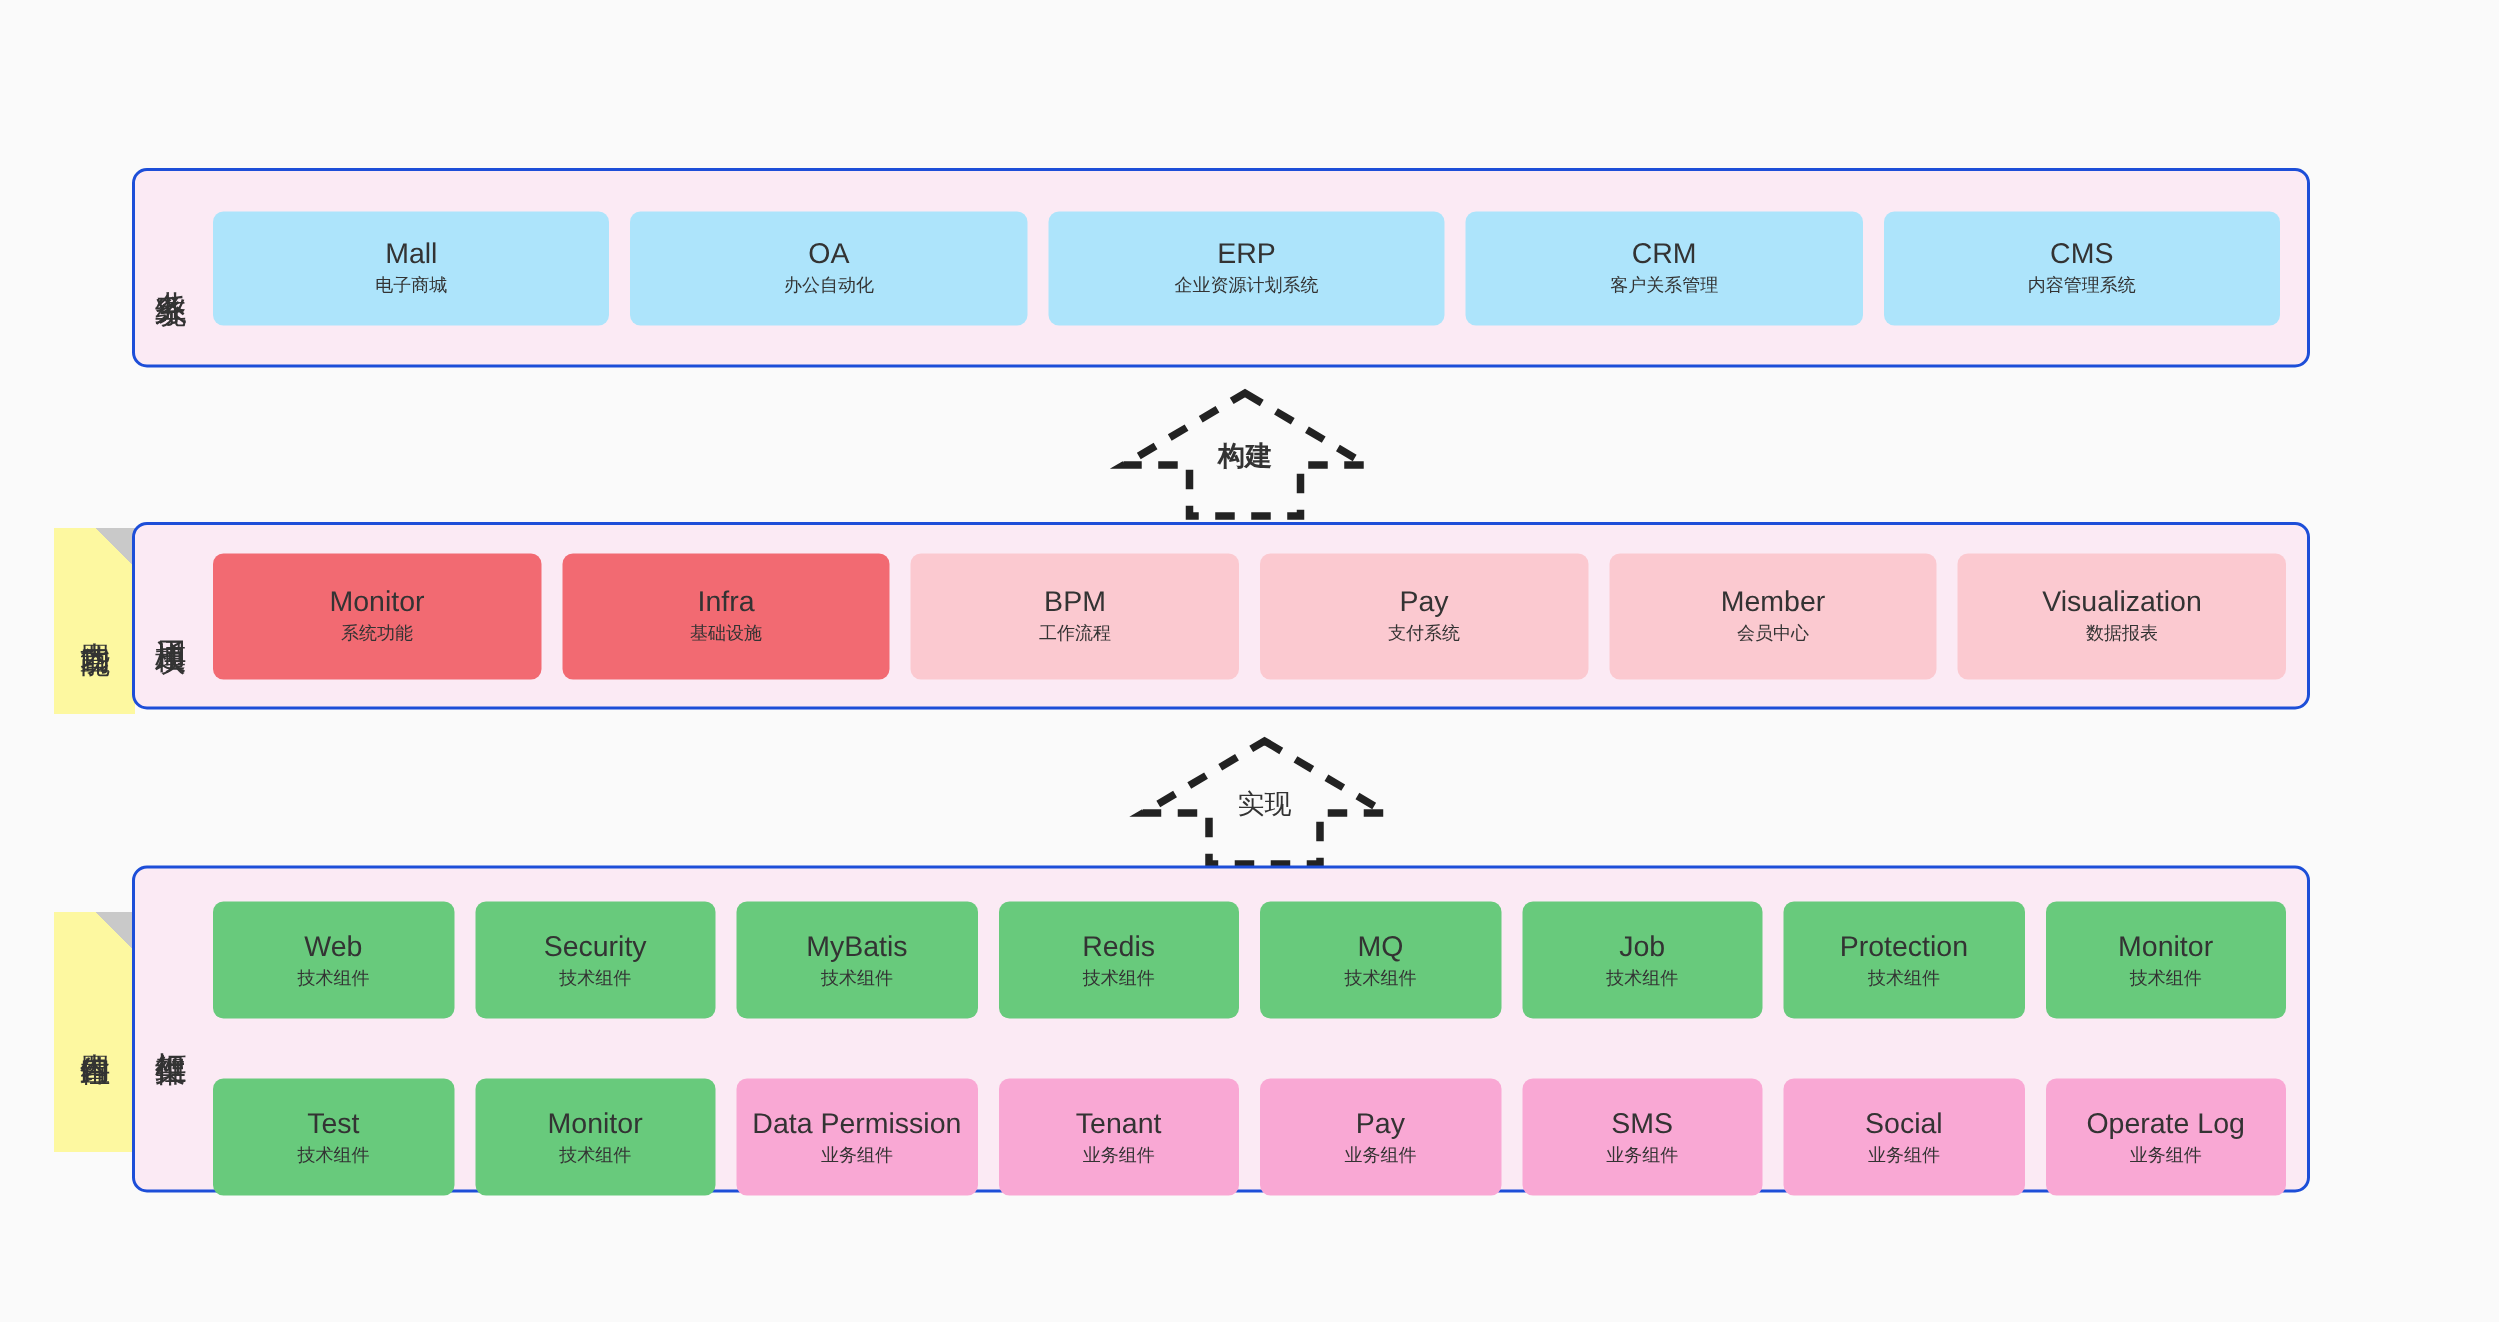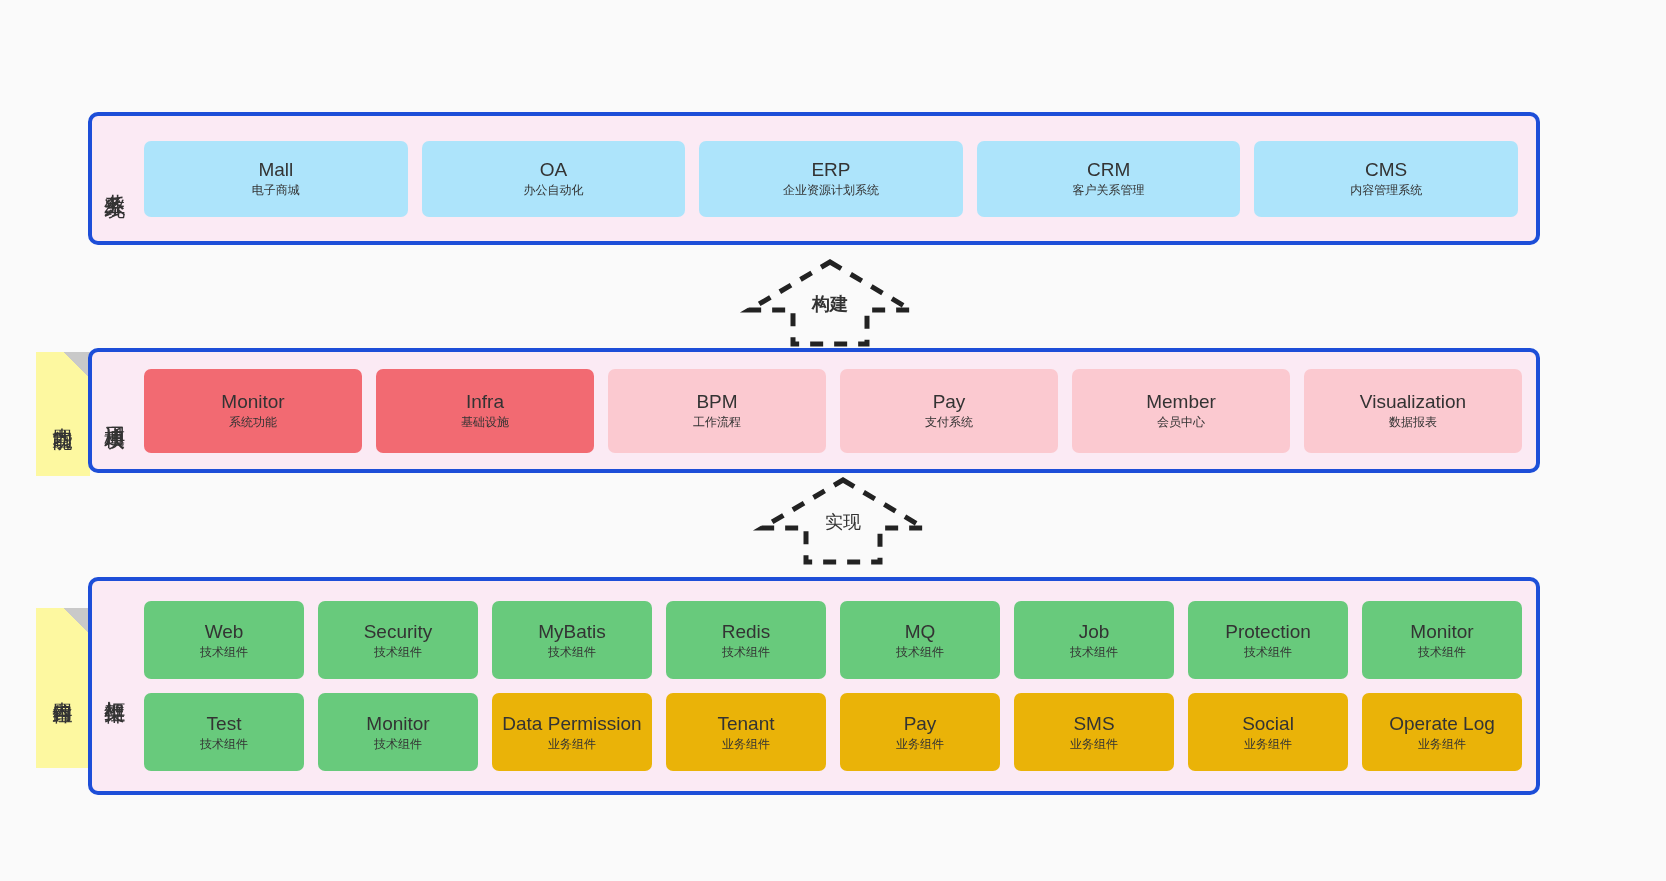--- a/index.html
+++ b/index.html
@@ -13,21 +13,21 @@
     font-family: "Liberation Sans", "DejaVu Sans", sans-serif;
     overflow: hidden;
     position: relative;
     color: #333333;
   }
 
   
   .layer {
     position: absolute;
     background: #fbeaf4;
-    border: 4px solid #1d4ed8;
+    border: 2px solid #1d4ed8;
     border-radius: 10px;
     box-sizing: border-box;
     display: flex;
     align-items: stretch;
     justify-content: space-between;
   }
   .layer-title {
     width: 46px;
     flex: 0 0 46px;
     display: flex;
@@ -72,31 +72,31 @@
   }
   .card .t1 { font-size: 19px; }
   .card .t2 { font-size: 12px; }
   .card .t1, .card .t2 { white-space: normal; }
 
   .c-blue      { background: #ade4fb; }
   .c-red       { background: #f4697180; }
   .c-red       { background: #f26a72; }
   .c-pink      { background: #fbc9d0; }
   .c-green     { background: #68ca7c; }
-  .c-lightgreen{ background: #eab308; }
+  .c-lightgreen{ background: #f9a8d4; }
 
   
   #layer-business { left: 88px;  top: 112px; width: 1452px; height: 133px; }
   #layer-common   { left: 88px;  top: 348px; width: 1452px; height: 125px; }
   #layer-frame    { left: 88px;  top: 577px; width: 1452px; height: 218px; }
 
   #layer-business .layer-body { padding-right: 18px; }
   #layer-business .card { height: 76px; }
   #layer-common .card   { height: 84px; }
-  #layer-frame .card    { height: 78px; }
+  #layer-frame .card    { height: 78px; margin-top: 26px; }
 
   
   .sticky {
     position: absolute;
     background: #fdf8a0;
     box-sizing: border-box;
     display: flex;
     align-items: center;
     justify-content: center;
     font-size: 20px;
@@ -130,21 +130,21 @@
     left: 0;
     right: 0;
     text-align: center;
     font-size: 18px;
     color: #333333;
     background: transparent;
     user-select: none;
   }
   #arrow-build { left: 745px; top: 258px; width: 170px; height: 90px; font-weight: bold; }
   #arrow-build .arrow-label { top: 34px; }
-  #arrow-impl  { left: 758px; top: 476px; width: 170px; height: 90px; }
+  #arrow-impl  { left: 758px; top: 490px; width: 170px; height: 90px; }
   #arrow-impl  .arrow-label { top: 34px; }
 </style>
 </head>
 <body>
 
 <div class="layer" id="layer-business">
   <div class="layer-title">业务系统</div>
   <div class="layer-body">
     <div class="card-row">
       <div class="card c-blue">

